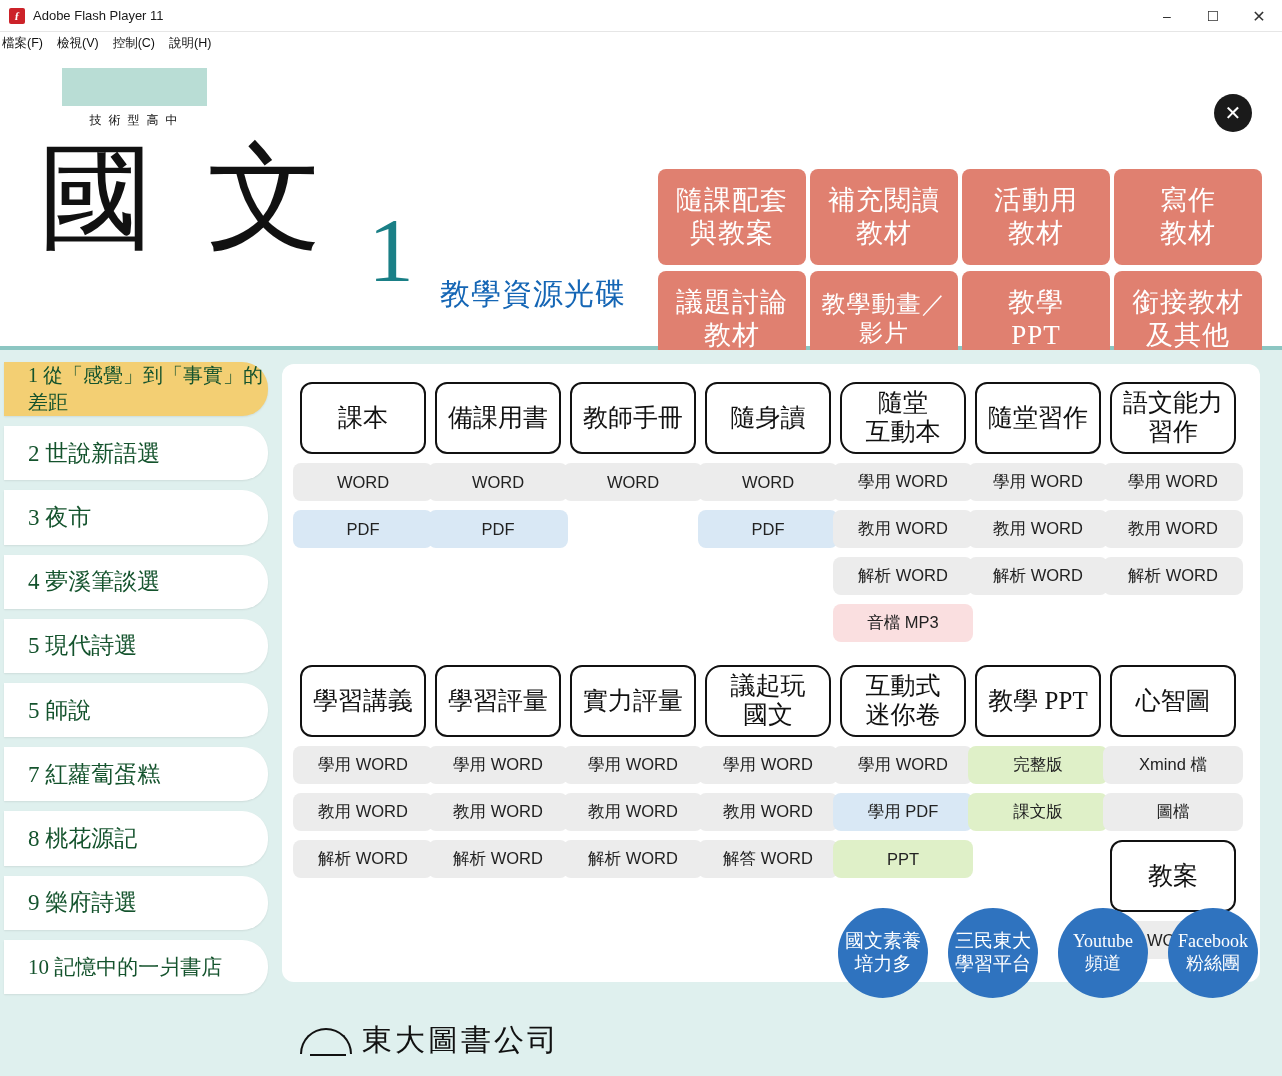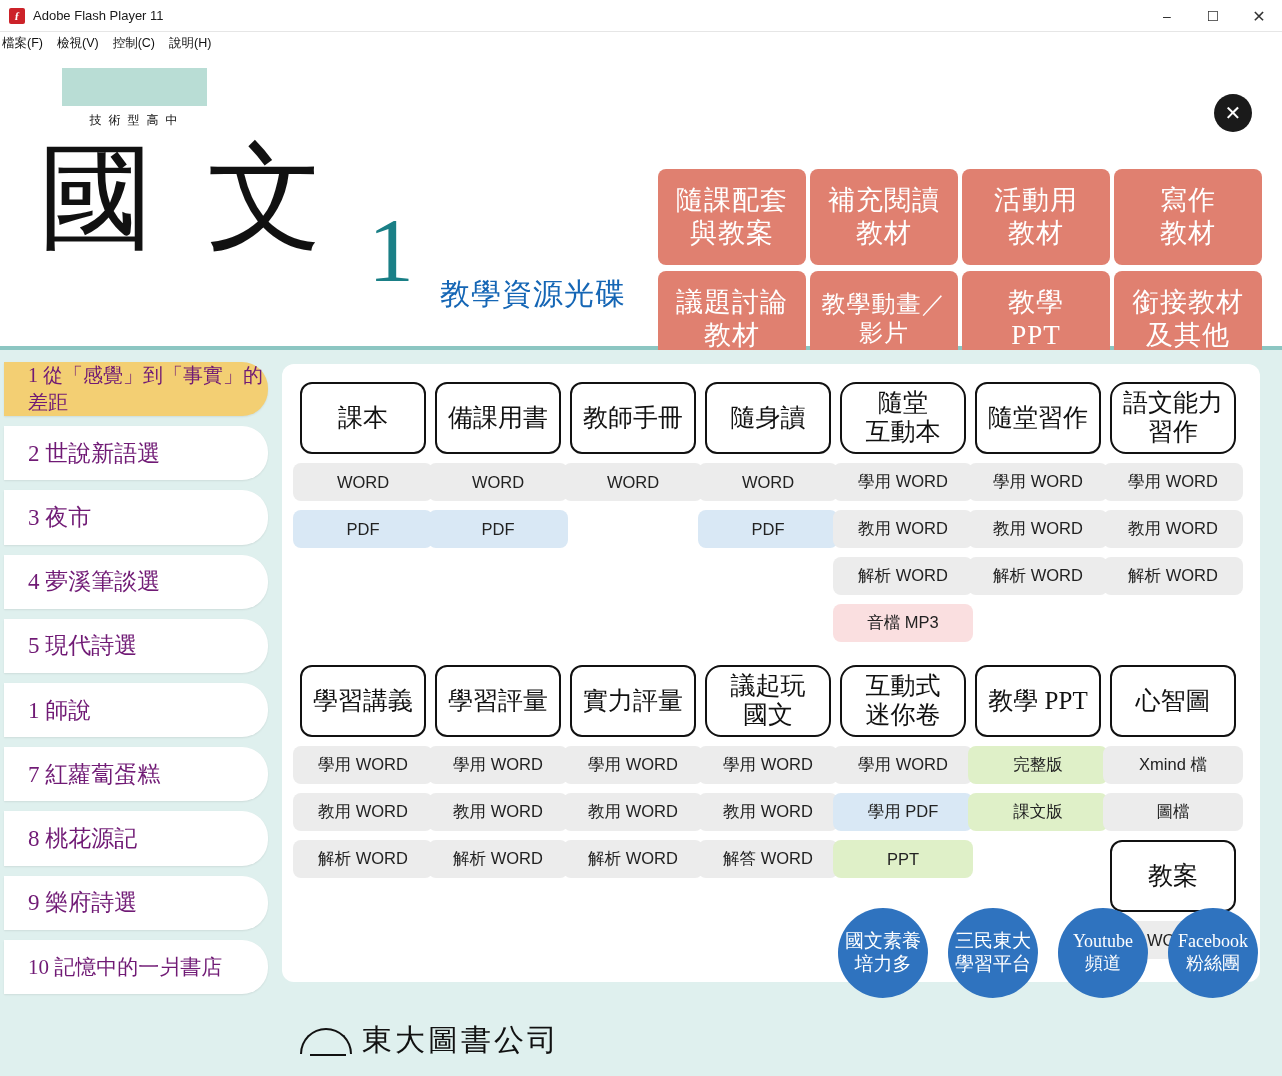--- a/index.html
+++ b/index.html
@@ -110,21 +110,21 @@
     width: 278px; padding: 12px 10px 0 4px;
     display: flex; flex-direction: column;
   }
   .side-item {
     height: 66px; margin-bottom: 10px;
     background: #ffffff;
     border-top-right-radius: 26px;
     border-bottom-right-radius: 26px;
     display: flex; align-items: center;
     padding-left: 24px;
-    font-size: 23px; color: #701a75;
+    font-size: 23px; color: #14532d;
     font-family: "Liberation Serif", "DejaVu Serif", serif;
     box-shadow: 0 1px 2px rgba(0,0,0,.08);
   }
   .side-item.active { background: #f3cf73; font-size: 20px; }
   .side-item.small { font-size: 21px; }
 
   .content {
     flex: 1; margin: 14px 22px 22px 4px;
     background: #ffffff; border-radius: 12px;
     padding: 18px 14px 10px 14px;
@@ -261,21 +261,21 @@
 </div>
 
 <div class="body-wrap">
 
   <div class="sidebar">
     <div class="side-item active">1 從「感覺」到「事實」的差距</div>
     <div class="side-item">2 世說新語選</div>
     <div class="side-item">3 夜市</div>
     <div class="side-item">4 夢溪筆談選</div>
     <div class="side-item">5 現代詩選</div>
-    <div class="side-item">1 師說</div>
+    <div class="side-item">5 師說</div>
     <div class="side-item">7 紅蘿蔔蛋糕</div>
     <div class="side-item">8 桃花源記</div>
     <div class="side-item">9 樂府詩選</div>
     <div class="side-item small">10 記憶中的一爿書店</div>
   </div>
 
   <div class="content">
 
     <div class="row">
 

